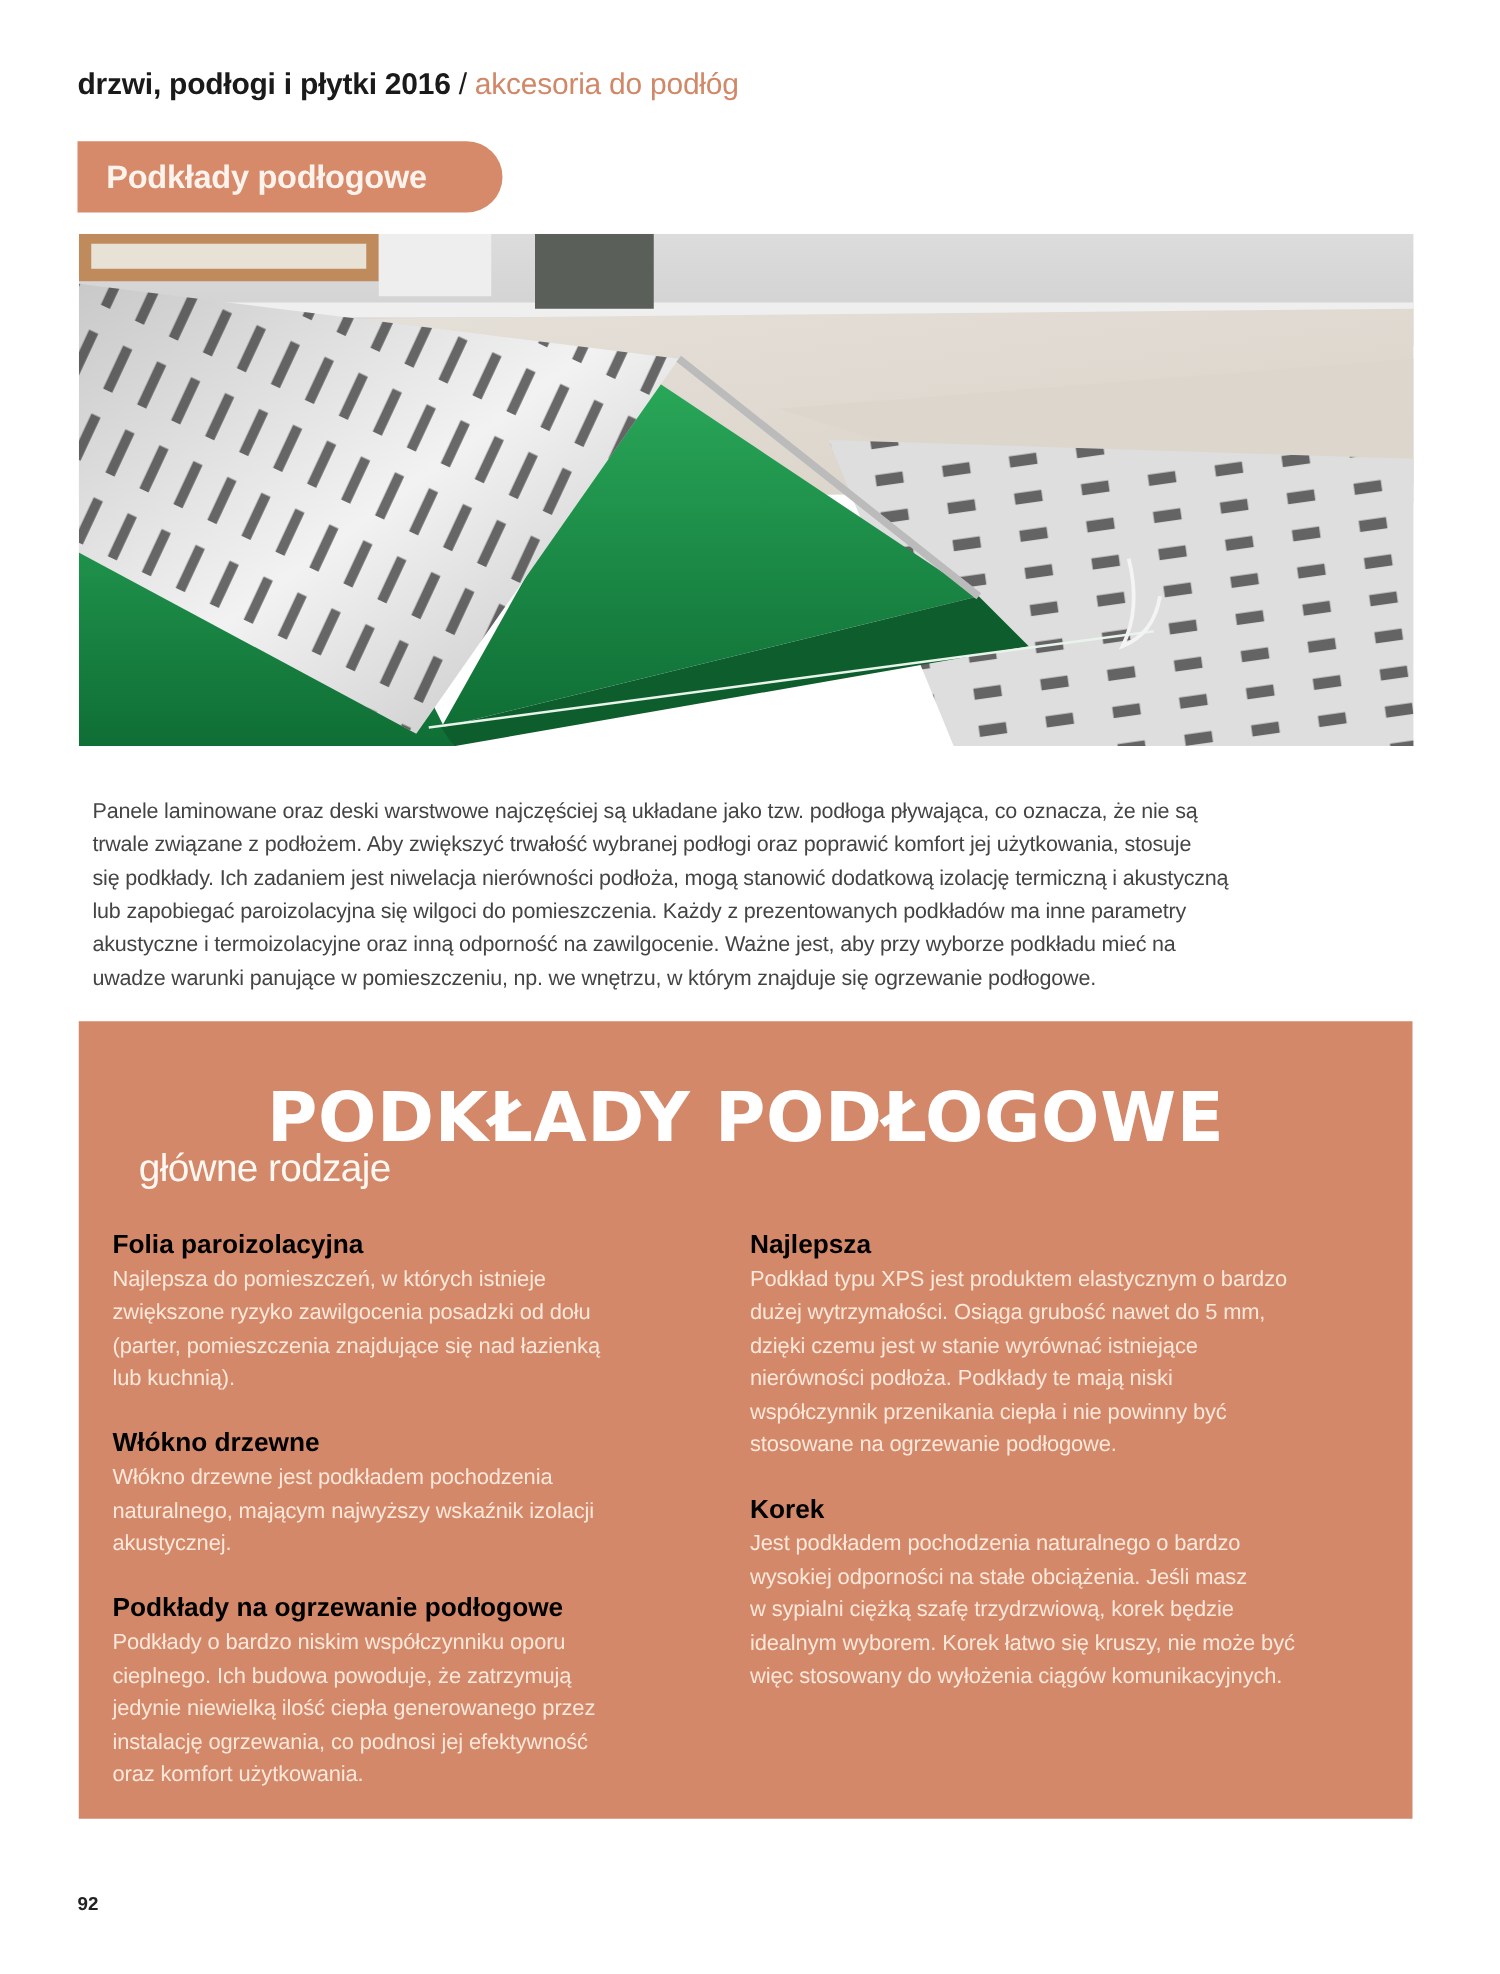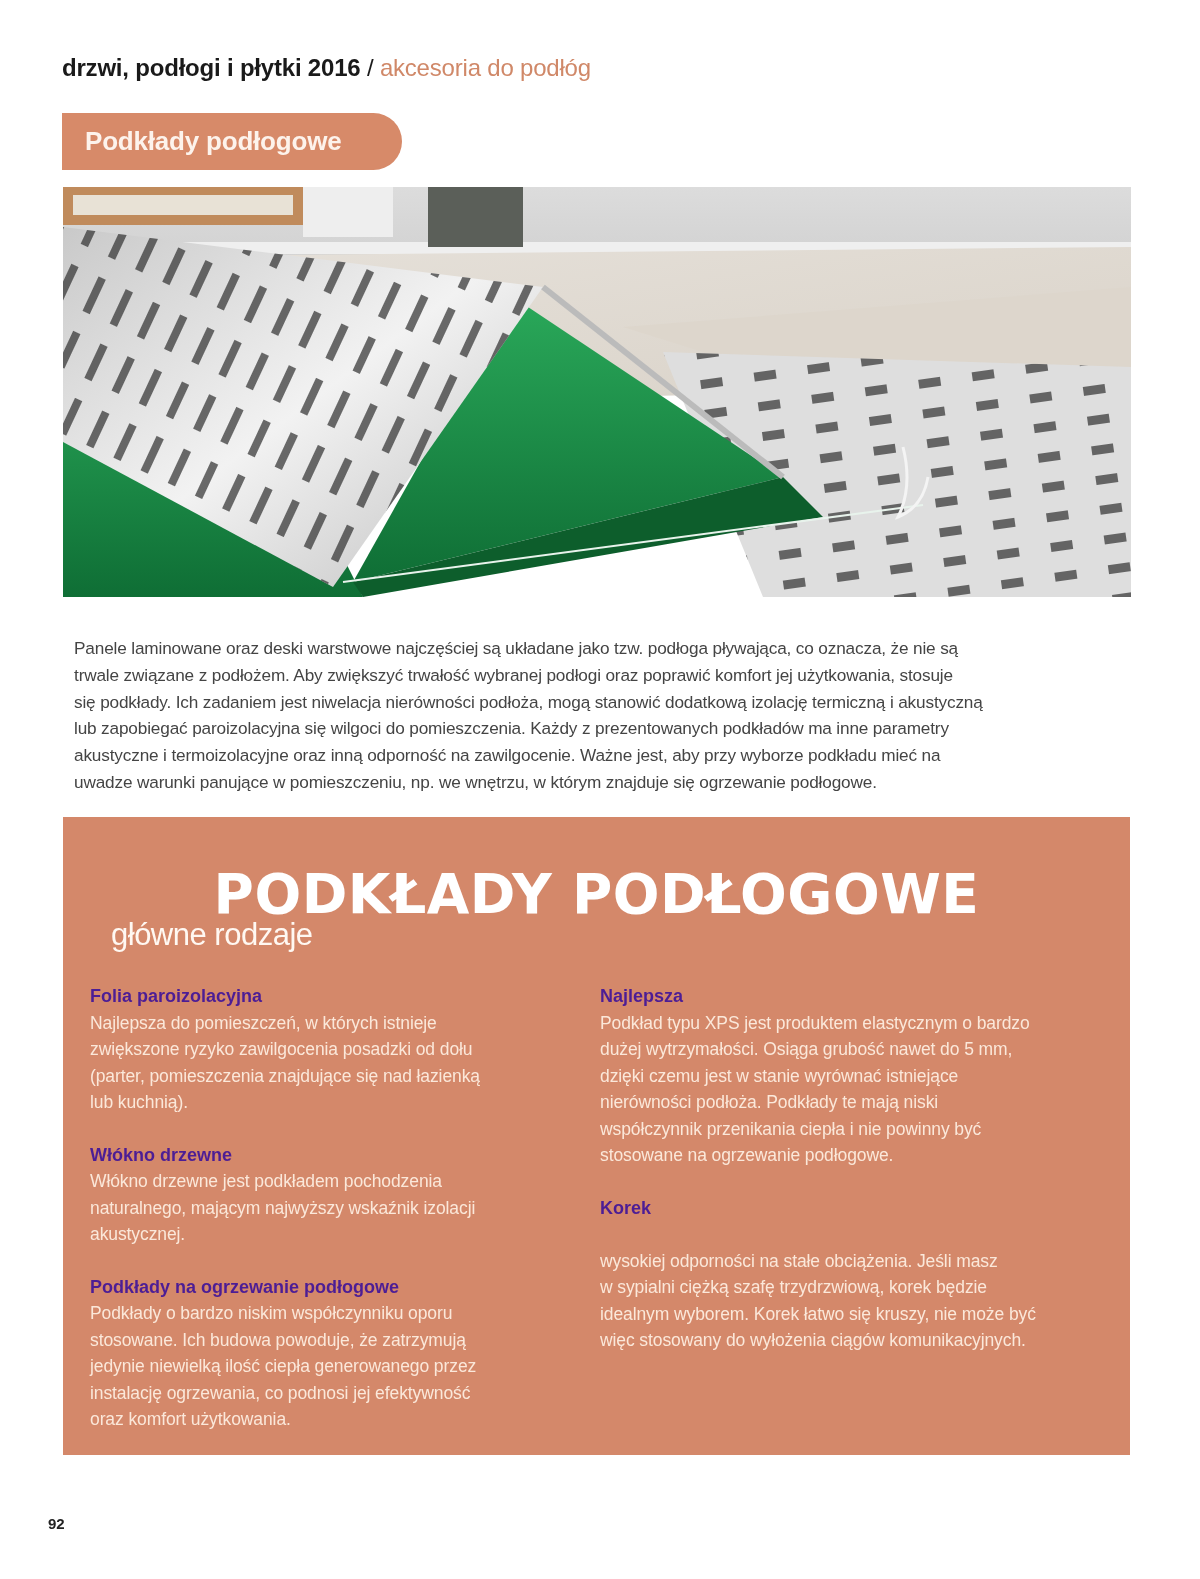--- a/index.html
+++ b/index.html
@@ -28,24 +28,24 @@
   .info-title { position: absolute; left: 0; right: 0; top: 45px; text-align: center;
                 font-size: 55px; font-weight: 900; color: #ffffff; letter-spacing: 0.5px;
                 font-family: "DejaVu Sans", sans-serif; }
   .info-subtitle { position: absolute; left: 0; right: 0; top: 100px; text-align: left;
                    font-size: 31px; font-weight: 400; color: #fff8f2; letter-spacing: -0.5px; margin-left: 48px; }
 
   .col { position: absolute; top: 166px; width: 470px; color: #fbe9dd; }
   .col.left { left: 27px; }
   .col.right { left: 537px; }
   .entry { margin-bottom: 26px; }
-  .entry h3 { margin: 0; font-size: 18px; font-weight: 700; color: #4c1d95; line-height: 26.5px; }
+  .entry h3 { margin: 0; font-size: 21px; font-weight: 700; color: #000000; line-height: 26.5px; }
   .entry p { margin: 0; font-size: 17.5px; line-height: 26.5px; color: #fbe8da; letter-spacing: -0.1px; }
 
-  .page-number { position: absolute; left: 48px; top: 1515px; font-size: 15px; font-weight: 700; color: #222; }
+  .page-number { position: absolute; left: 62px; top: 1515px; font-size: 15px; font-weight: 700; color: #222; }
 </style>
 </head>
 <body>
 
 <div class="breadcrumb">
   <span class="crumb-main">drzwi, podłogi i płytki 2016</span><span class="crumb-sep"> / </span><span class="crumb-sub">akcesoria do podłóg</span>
 </div>
 
 <div class="section-pill">
   <span>Podkłady podłogowe</span>
@@ -136,21 +136,21 @@
       <p>
         <span>Włókno drzewne jest podkładem pochodzenia</span><br>
         <span>naturalnego, mającym najwyższy  wskaźnik izolacji</span><br>
         <span>akustycznej.</span>
       </p>
     </div>
     <div class="entry">
       <h3>Podkłady na ogrzewanie podłogowe</h3>
       <p>
         <span>Podkłady o bardzo niskim współczynniku oporu</span><br>
-        <span>stosowane.  Ich budowa powoduje, że zatrzymują</span><br>
+        <span>cieplnego.  Ich budowa powoduje, że zatrzymują</span><br>
         <span>jedynie niewielką ilość ciepła generowanego przez</span><br>
         <span>instalację ogrzewania, co podnosi jej efektywność</span><br>
         <span>oraz komfort użytkowania.</span>
       </p>
     </div>
   </div>
 
   <div class="col right">
     <div class="entry">
       <h3>Najlepsza</h3>
@@ -159,21 +159,21 @@
         <span>dużej wytrzymałości. Osiąga grubość nawet do 5 mm,</span><br>
         <span>dzięki czemu jest w stanie wyrównać istniejące</span><br>
         <span>nierówności podłoża. Podkłady te mają niski</span><br>
         <span>współczynnik przenikania ciepła i nie powinny być</span><br>
         <span>stosowane na ogrzewanie podłogowe.</span>
       </p>
     </div>
     <div class="entry">
       <h3>Korek</h3>
       <p>
-        <br>
+        <span>Jest podkładem pochodzenia naturalnego o bardzo</span><br>
         <span>wysokiej odporności na stałe obciążenia. Jeśli masz</span><br>
         <span>w sypialni ciężką szafę trzydrzwiową, korek będzie</span><br>
         <span>idealnym wyborem. Korek łatwo się kruszy, nie może być</span><br>
         <span>więc stosowany do wyłożenia ciągów komunikacyjnych.</span>
       </p>
     </div>
   </div>
 </div>
 
 <div class="page-number">92</div>

